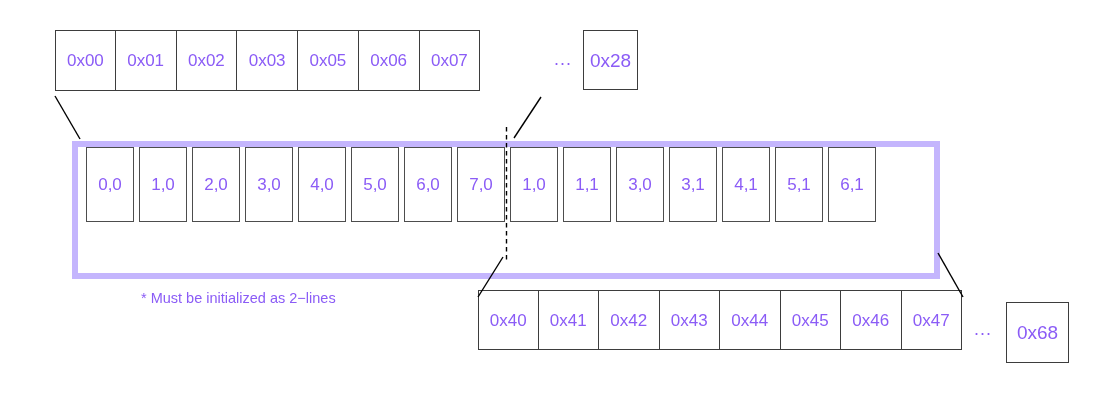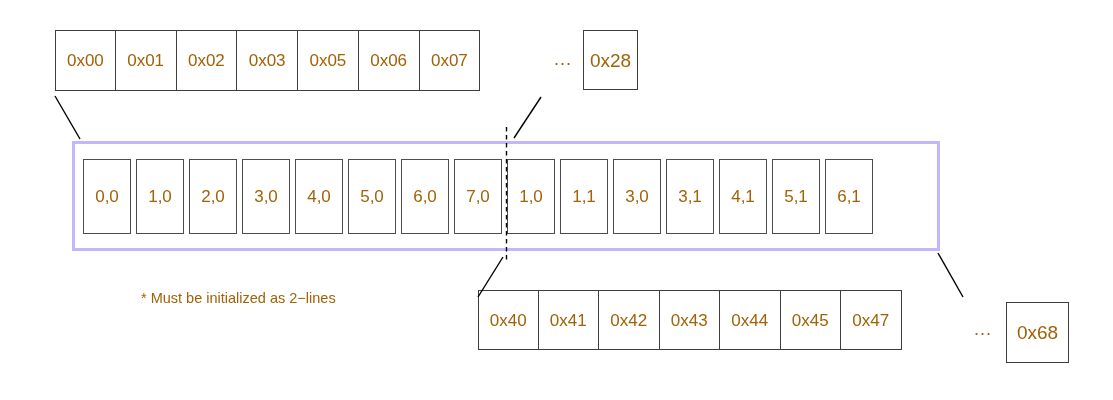--- a/index.html
+++ b/index.html
@@ -6,21 +6,21 @@
     margin: 0;
     padding: 0;
     background: #ffffff;
   }
   .canvas {
     position: relative;
     width: 1113px;
     height: 400px;
     background: #ffffff;
     font-family: "Liberation Sans", sans-serif;
-    color: #a16207;
+    color: #8b5cf6;
     overflow: hidden;
   }
 
   
   .strip {
     position: absolute;
     display: flex;
   }
   .acell {
     box-sizing: border-box;
@@ -58,26 +58,25 @@
     line-height: 1;
     letter-spacing: 1px;
   }
 
   
   .buffer {
     position: absolute;
     left: 72px;
     top: 141px;
     width: 868px;
-    height: 110px;
+    height: 138px;
     box-sizing: border-box;
-    border: 3px solid #c4b5fd;
+    border: 6px solid #c4b5fd;
     background: #ffffff;
     display: flex;
-    align-items: center;
     padding-left: 8px;
     gap: 5px;
   }
   .bcell {
     box-sizing: border-box;
     width: 48px;
     height: 75px;
     border: 1.8px solid #4d4d4d;
     background: #ffffff;
     display: flex;
@@ -150,20 +149,21 @@
     <div class="bcell">6,1</div>
   </div>
 
   <div class="strip strip-bottom" style="left:478px; top:290px;">
     <div class="acell">0x40</div>
     <div class="acell">0x41</div>
     <div class="acell">0x42</div>
     <div class="acell">0x43</div>
     <div class="acell">0x44</div>
     <div class="acell">0x45</div>
+    <div class="acell">0x46</div>
     <div class="acell">0x47</div>
   </div>
   <div class="dots" style="left:966px; top:320px;">...</div>
   <div class="lone-box" style="left:1006px; top:302px; width:63px; height:61px;">0x68</div>
 
   <div class="footnote">* Must be initialized as 2−lines</div>
 
   <svg class="overlay" viewBox="0 0 1113 400">
     <line x1="55" y1="96" x2="80" y2="139"></line>
     <line x1="541" y1="97" x2="514" y2="138"></line>

